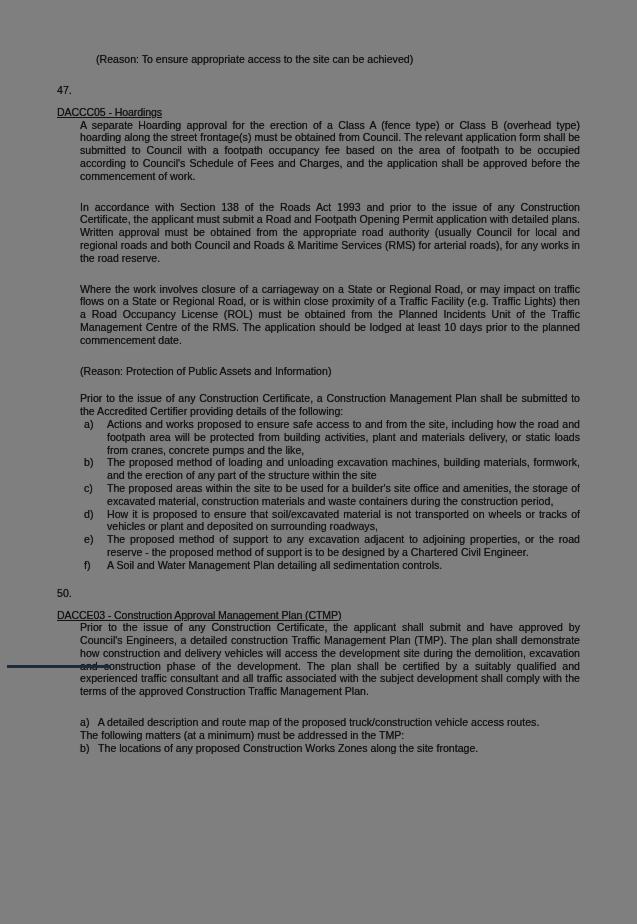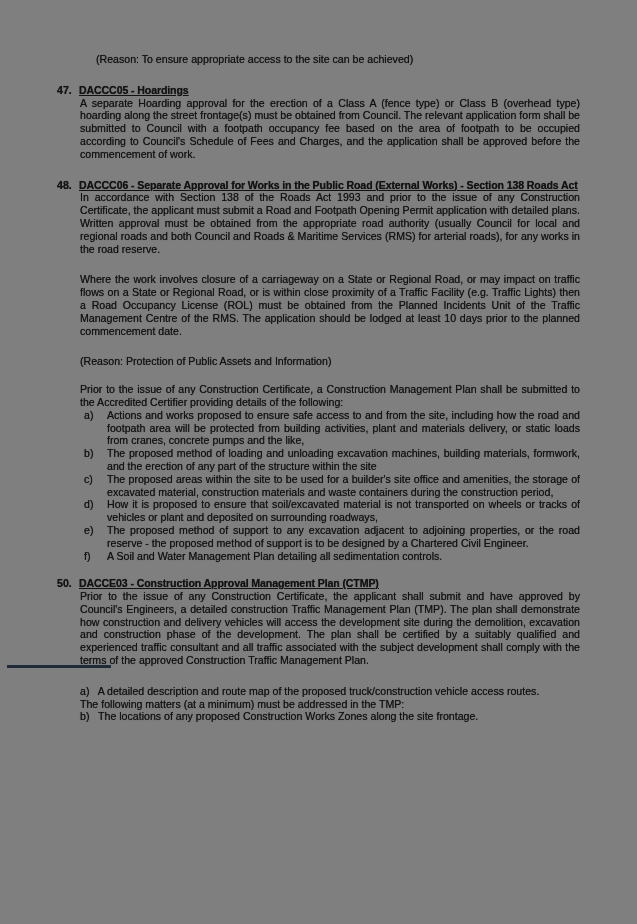--- a/index.html
+++ b/index.html
@@ -15,21 +15,21 @@
     font-size:10.6px;line-height:12.8px;
     color:#151515;
   }
   
   .scan-layer{
     filter: blur(0.33px) contrast(1.02);
     text-shadow: 0 0 0.7px rgba(25,25,25,0.85);
   }
   .intro-reason{margin:0 0 18px 39px;}
   .condition{margin-top:15px;}
-  .heading-row{display:flex;font-weight:bold;}
+  .heading-row{display:flex;font-weight:normal;flex-direction:column;}
   .num{width:22px;flex:0 0 22px;}
   .heading{
     flex:1;text-decoration:underline;
     text-decoration-thickness:1.3px;
     text-align:justify;letter-spacing:-0.12px;
   }
   .body{margin-left:23px;}
   .para{margin:0 0 18px 0;text-align:justify;}
   .para.tight{margin-bottom:0;}
   .para.flat{margin:0;}
@@ -54,24 +54,20 @@
     <div class="heading-row">
       <span class="num">47.</span>
       <span class="heading">DACCC05 - Hoardings</span>
     </div>
     <div class="body">
             <p class="para">A separate Hoarding approval for the erection of a Class A (fence type) or Class B (overhead type) hoarding along the street frontage(s) must be obtained from Council.  The relevant application form shall be submitted to Council with a footpath occupancy fee based on the area of footpath to be occupied according to Council's Schedule of Fees and Charges, and the application shall be approved before the commencement of work.</p>
           </div>
   </section>
 
   <section class="condition">
-    <div class="heading-row">
-      <span class="num">48.</span>
-      <span class="heading">DACCC06 - Separate Approval for Works in the Public Road (External Works) - Section 138 Roads Act</span>
-    </div>
     <div class="body">
             <p class="para">In accordance with Section 138 of the Roads Act 1993 and prior to the issue of any Construction Certificate, the applicant must submit a Road and Footpath Opening Permit application with detailed plans.  Written approval must be obtained from the appropriate road authority (usually Council for local and regional roads and both Council and Roads &amp; Maritime Services (RMS) for arterial roads), for any works in the road reserve.</p>
             <p class="para">Where the work involves closure of a carriageway on a State or Regional Road, or may impact on traffic flows on a State or Regional Road, or is within close proximity of a Traffic Facility (e.g. Traffic Lights) then a Road Occupancy License (ROL) must be obtained from the Planned Incidents Unit of the Traffic Management Centre of the RMS. The application should be lodged at least 10 days prior to the planned commencement date.</p>
             <p class="reason">(Reason:  Protection of Public Assets and Information)</p>
           </div>
   </section>
 
   <section class="condition">
     <div class="body">
             <p class="para tight">Prior to the issue of any Construction Certificate, a Construction Management Plan shall be submitted to the Accredited Certifier providing details of the following:</p>

